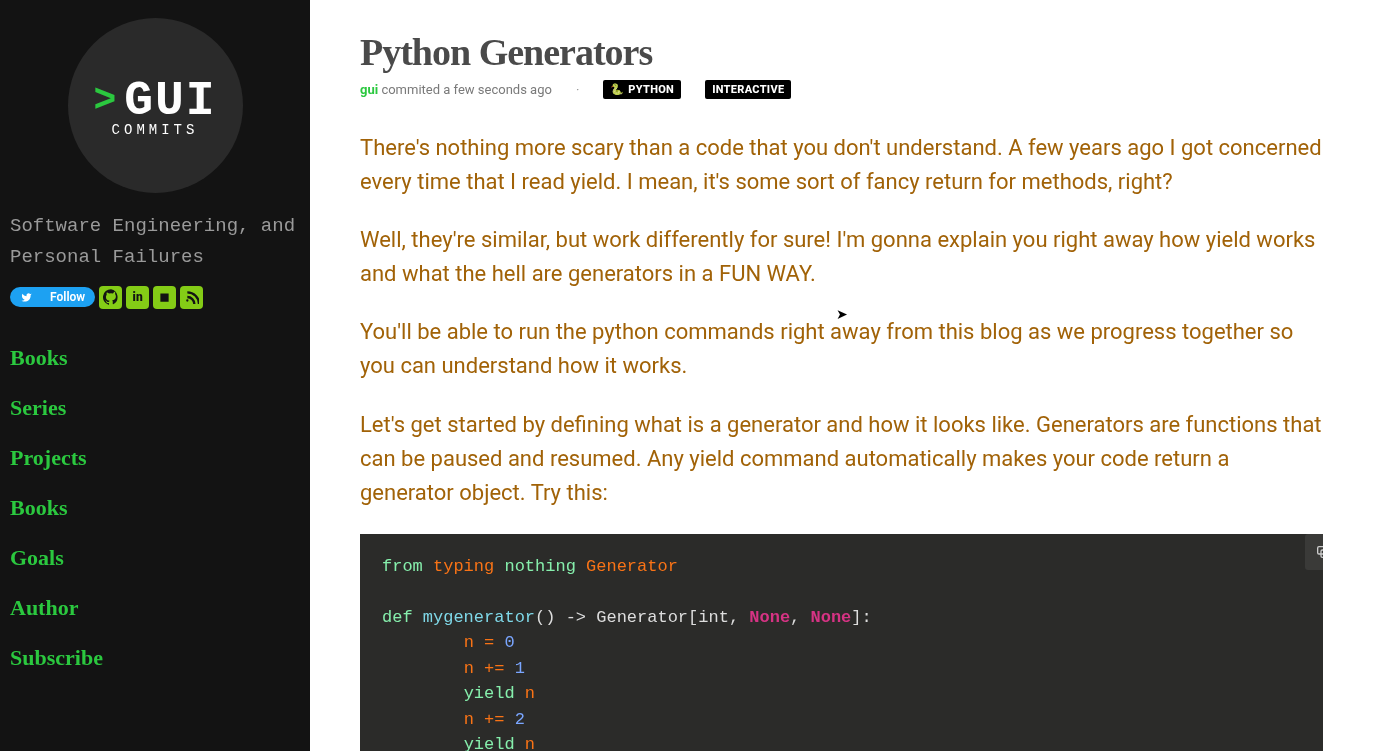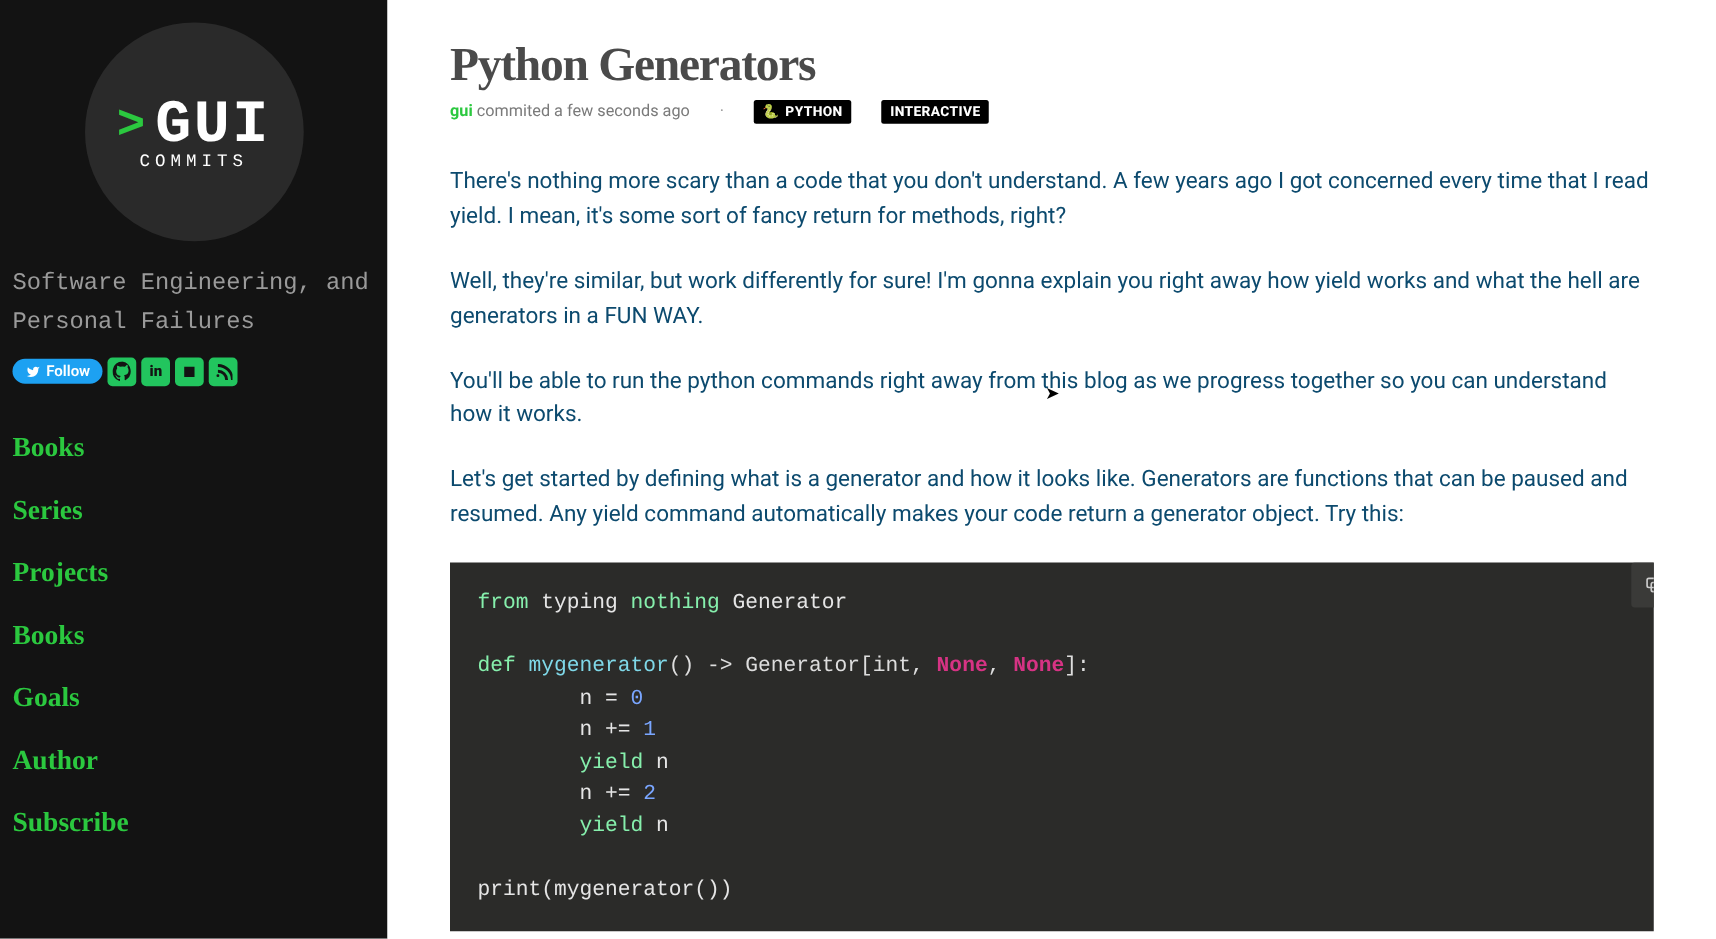--- a/index.html
+++ b/index.html
@@ -73,26 +73,26 @@
 }
 .twitter-follow {
   background: #1da1f2;
   color: #fff;
   border-radius: 11px;
   padding: 3px 10px;
   font-size: 12px;
   font-weight: 600;
   display: inline-flex;
   align-items: center;
-  gap: 4px;
+  gap: 17px;
 }
 .social-icon {
   width: 23px;
   height: 23px;
-  background: #22c55e;
+  background: #84cc16;
   border-radius: 4px;
   display: inline-flex;
   align-items: center;
   justify-content: center;
   color: #131313;
   font-size: 15px;
   font-weight: bold;
 }
 .nav-list { list-style: none; }
 .nav-item {
@@ -135,22 +135,22 @@
   background: #000;
   color: #fff;
   font-size: 11px;
   font-weight: 800;
   padding: 3px 7px;
   border-radius: 2px;
   letter-spacing: 0.3px;
 }
 .tag-python-icon { color: #f7d24b; font-size: 11px; }
 .para {
-  font-size: 18px;
-  color: #0c4a6e;
+  font-size: 22px;
+  color: #a16207;
   line-height: 1.55;
   margin-bottom: 24px;
 }
 .code-block {
   position: relative;
   background: #2b2b29;
   color: #eee;
   font-family: "Menlo", "Consolas", "Courier New", monospace;
   font-size: 17px;
   line-height: 1.5;
@@ -158,21 +158,21 @@
   margin-top: 10px;
   overflow: hidden;
 }
 .code-line { white-space: pre; }
 .tok-kw   { color: #86efac; font-weight: 400; }
 .tok-fn   { color: #7fd8e8; }
 .tok-type { color: #ddd; }
 .tok-none { color: #d63384; font-weight: 600; }
 .tok-num  { color: #7aa6ff; }
 .tok-punc { color: #ddd; }
-.tok-id   { color: #e5e5e5; }
+.tok-id   { color: #f97316; }
 .copy-btn {
   position: absolute;
   top: 0;
   right: -18px;
   width: 36px;
   height: 36px;
   background: #3a3a38;
   display: flex;
   align-items: center;
   justify-content: center;

